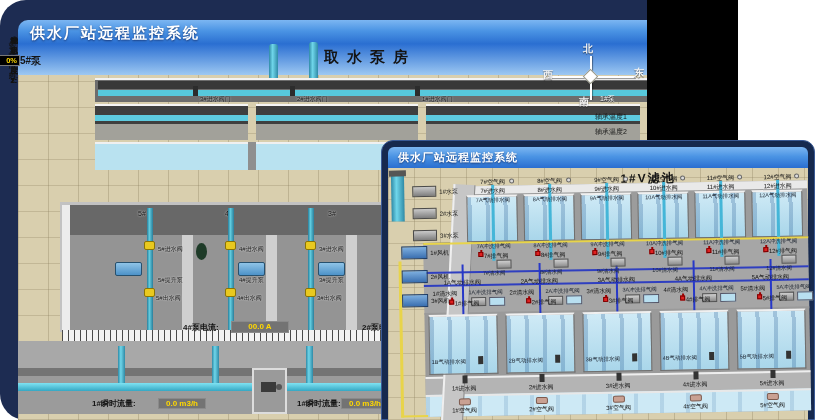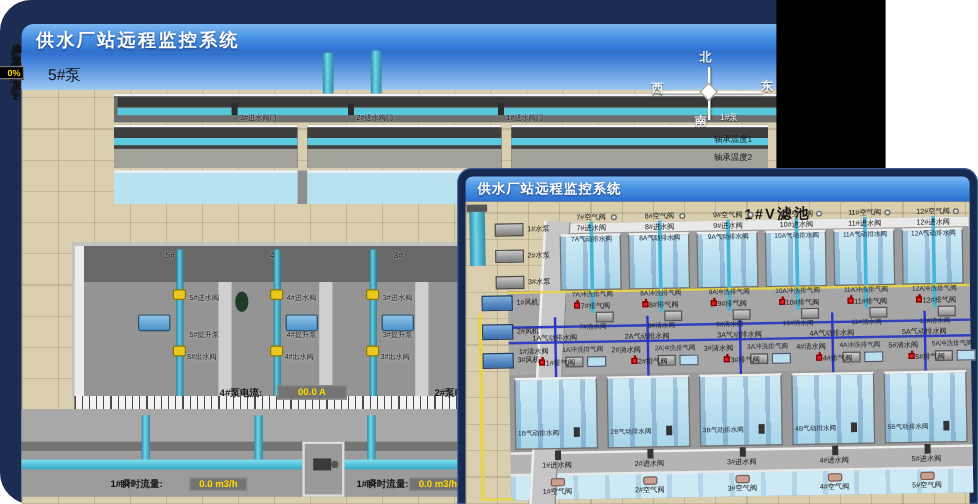--- a/index.html
+++ b/index.html
@@ -74,21 +74,21 @@
   .cam{left:252px;top:368px;width:35px;height:46px;background:#9a9a9a;border:2px solid #dddddd;}
   .cam .b1{position:absolute;left:7px;top:12px;width:15px;height:10px;background:#3a3a3a;}
   .cam .b2{position:absolute;left:22px;top:14px;width:6px;height:6px;background:#555;border-radius:50%;}
   .compass-bar-h{left:548px;top:76px;width:88px;height:2px;background:#fff;box-shadow:0 1px 1px rgba(0,0,0,.4);}
   .compass-bar-v{left:590px;top:56px;width:2px;height:44px;background:#fff;box-shadow:1px 0 1px rgba(0,0,0,.4);}
   .compass-core{left:585px;top:71px;width:11px;height:11px;background:#fff;border:1px solid #9a9a8a;transform:rotate(45deg);}
   .cmp{font-size:10px;font-weight:bold;}
 
   
   .pp{left:20px;top:54px;width:124px;z-index:4;}
-  .pp .hd{position:static;display:block;text-align:center;font-size:13px;font-weight:normal;color:#141414;margin-bottom:3px;margin-left:20px;}
+  .pp .hd{position:static;display:block;text-align:center;font-size:10px;font-weight:bold;color:#141414;margin-bottom:3px;}
   .pp .row{position:static;display:flex;justify-content:flex-end;align-items:center;height:13.7px;}
   .pp .pl{position:static;font-size:7.5px;color:#141414;margin-right:2px;}
   .pp .pv{position:static;width:49px;height:11px;background:#000;border:1px solid #777;color:#ffd800;
           font-size:7.5px;font-weight:bold;text-align:right;line-height:9px;padding-right:2px;}
 
   
   .fw-upper-frame{left:462px;top:184px;width:347px;height:58px;background:#9c9c9c;}
   .fw-white-strip{left:462px;top:184px;width:347px;height:8px;background:#e9e9e9;}
   .fw-band{left:424px;top:240px;width:385px;height:72px;background:#a6a6a6;border-top:1px solid #666;}
   .fw-lower{left:424px;top:310px;width:385px;height:104px;background:#9a9a9a;}
@@ -122,20 +122,21 @@
 
 <div id="stage">
   <div class="navy-panel"></div>
 
   <div class="titlebar bw-title">
     <span>供水厂站远程监控系统</span>
   </div>
   <div class="bw-content"></div>
   <div id="bw-l">
     <div class="sky"></div>
+    <div class="scene-title" style="left:300px;top:48px;width:140px;font-size:15px;letter-spacing:8px;font-family:'Liberation Serif','DejaVu Serif',serif;">取水泵房</div>
     <div class="pipe-v" style="left:269px;top:44px;width:9px;height:36px;"></div>
     <div class="pipe-v" style="left:309px;top:42px;width:9px;height:38px;"></div>
     <div class="intake-bar"></div>
     <div class="intake-dark"></div>
     <div class="intake-cyan"></div>
     <div id="bw-bays2" style="left:0;top:0;width:815px;height:420px;">
         <div class="bay2" style="left: 95px; top: 104px; width: 153px; height: 36px;">
           <div class="w"></div>
           <div class="f"></div>
         </div>

